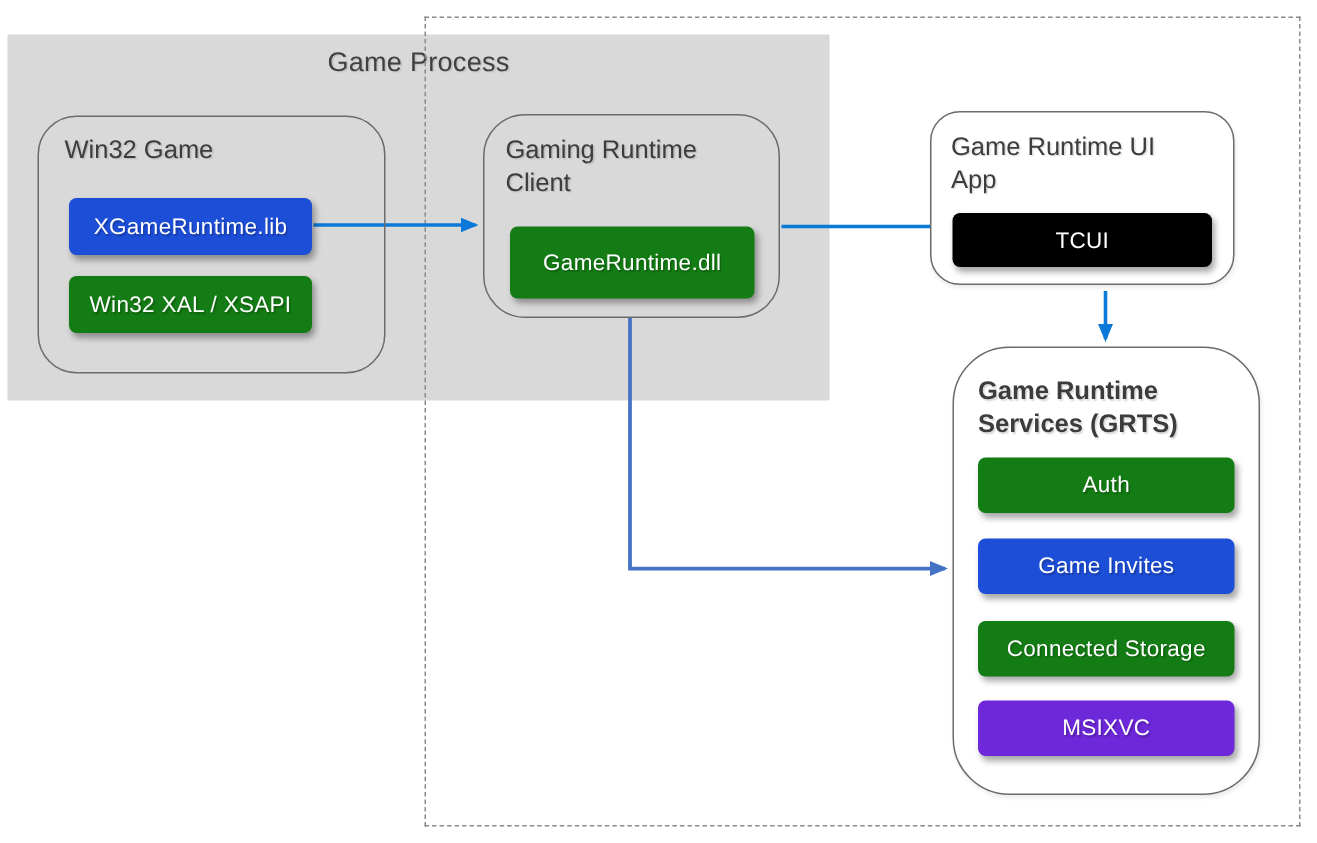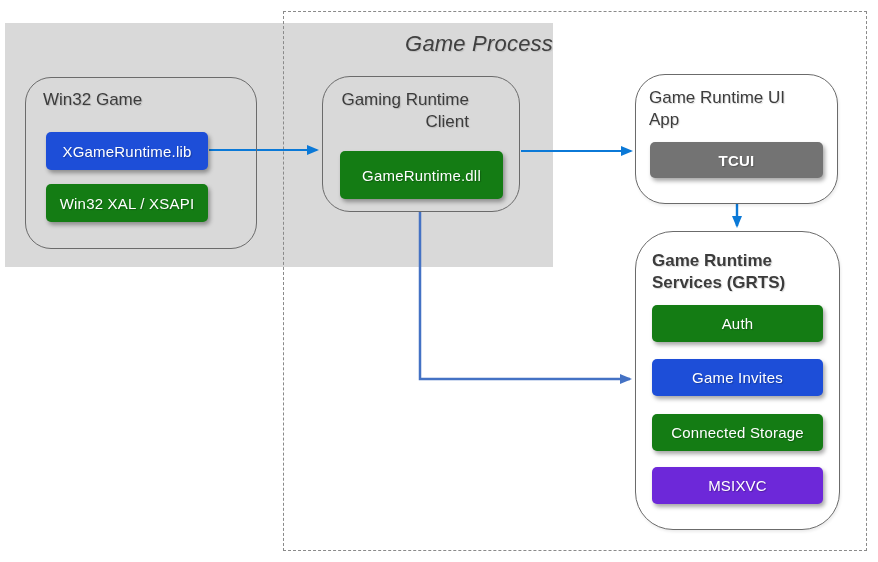--- a/index.html
+++ b/index.html
@@ -7,24 +7,23 @@
   .canvas{position:relative;width:878px;height:562px;background:#ffffff;overflow:hidden;}
 
   .dashed-region{
     position:absolute;left:283px;top:11px;width:584px;height:540px;
     border:1px dashed #8a8a8a;box-sizing:border-box;background:transparent;
   }
   .gray-region{
     position:absolute;left:5px;top:23px;width:548px;height:244px;
   }
   .region-title{
-    position:absolute;left:0;top:8px;width:100%;text-align:right;
-    font-size:22px;color:#404040;letter-spacing:.2px;
+    position:absolute;left:0;top:8px;width:100%;text-align:center;
+    font-size:18px;color:#404040;letter-spacing:.2px;
     text-shadow:1px 1px 1px rgba(0,0,0,0.12);
-    font-style:italic;
   }
 
   .node{
     position:absolute;border:1.4px solid #6b6b6b;box-sizing:border-box;
     background:transparent;
   }
   .node.on-white{background:#ffffff;box-shadow:1px 2px 3px rgba(0,0,0,0.08);}
   .node-title{
     position:absolute;font-size:17px;line-height:1.28;color:#3c3c3c;
     text-shadow:1px 1px 1px rgba(0,0,0,0.15);
@@ -64,28 +63,28 @@
     <line x1="737" y1="194" x2="737" y2="226" stroke-width="2.4" marker-end="url(#arrow-blue)" stroke="#0B79D7"></line>
     <polyline points="420,212 420,379 630,379" fill="none" stroke-width="2.5" marker-end="url(#arrow-indigo)" stroke="#4472C4"></polyline>
   </svg>
 
   <div class="node" style="left:25px;top:77px;width:232px;height:172px;border-radius:26px;">
     <div class="node-title" style="left:17px;top:11px;width:170px;">Win32 Game</div>
     <div class="chip" style="left: 20px; top: 54px; width: 162px; height: 38px; background: #1d4ed8;">XGameRuntime.lib</div>
     <div class="chip" style="left: 20px; top: 106px; width: 162px; height: 38px; background: rgb(20, 124, 20);">Win32 XAL / XSAPI</div>
   </div>
 
-  <div class="node" style="left:322px;top:76px;width:198px;height:136px;border-radius:28px;text-align:right;">
+  <div class="node" style="left:322px;top:76px;width:198px;height:136px;border-radius:28px;">
     <div class="node-title" style="left:14px;top:12px;width:132px;">Gaming Runtime Client</div>
     <div class="chip" style="left: 17px; top: 74px; width: 163px; height: 48px; background: rgb(20, 124, 20);">GameRuntime.dll</div>
   </div>
 
-  <div class="node on-white" style="left:635px;top:74px;width:203px;height:130px;border-radius:30px;">
+  <div class="node on-white" style="left:620px;top:74px;width:203px;height:116px;border-radius:20px;">
     <div class="node-title" style="left:13px;top:12px;width:140px;">Game Runtime UI App</div>
-    <div class="chip" style="left: 14px; top: 67px; width: 173px; height: 36px; background: #737373; font-weight: bold;">TCUI</div>
+    <div class="chip" style="left: 14px; top: 67px; width: 173px; height: 36px; background: #000000;">TCUI</div>
   </div>
 
   <div class="node on-white" style="left:635px;top:231px;width:205px;height:299px;border-radius:38px;">
     <div class="node-title" style="left:16px;top:18px;width:138px;font-weight:bold;">Game Runtime Services (GRTS)</div>
     <div class="chip" style="left: 16px; top: 73px; width: 171px; height: 37px; background: rgb(20, 124, 20);">Auth</div>
     <div class="chip" style="left: 16px; top: 127px; width: 171px; height: 37px; background: #1d4ed8;">Game Invites</div>
     <div class="chip" style="left: 16px; top: 182px; width: 171px; height: 37px; background: rgb(20, 124, 20);">Connected Storage</div>
     <div class="chip" style="left: 16px; top: 235px; width: 171px; height: 37px; background: #6d28d9;">MSIXVC</div>
   </div>
 

